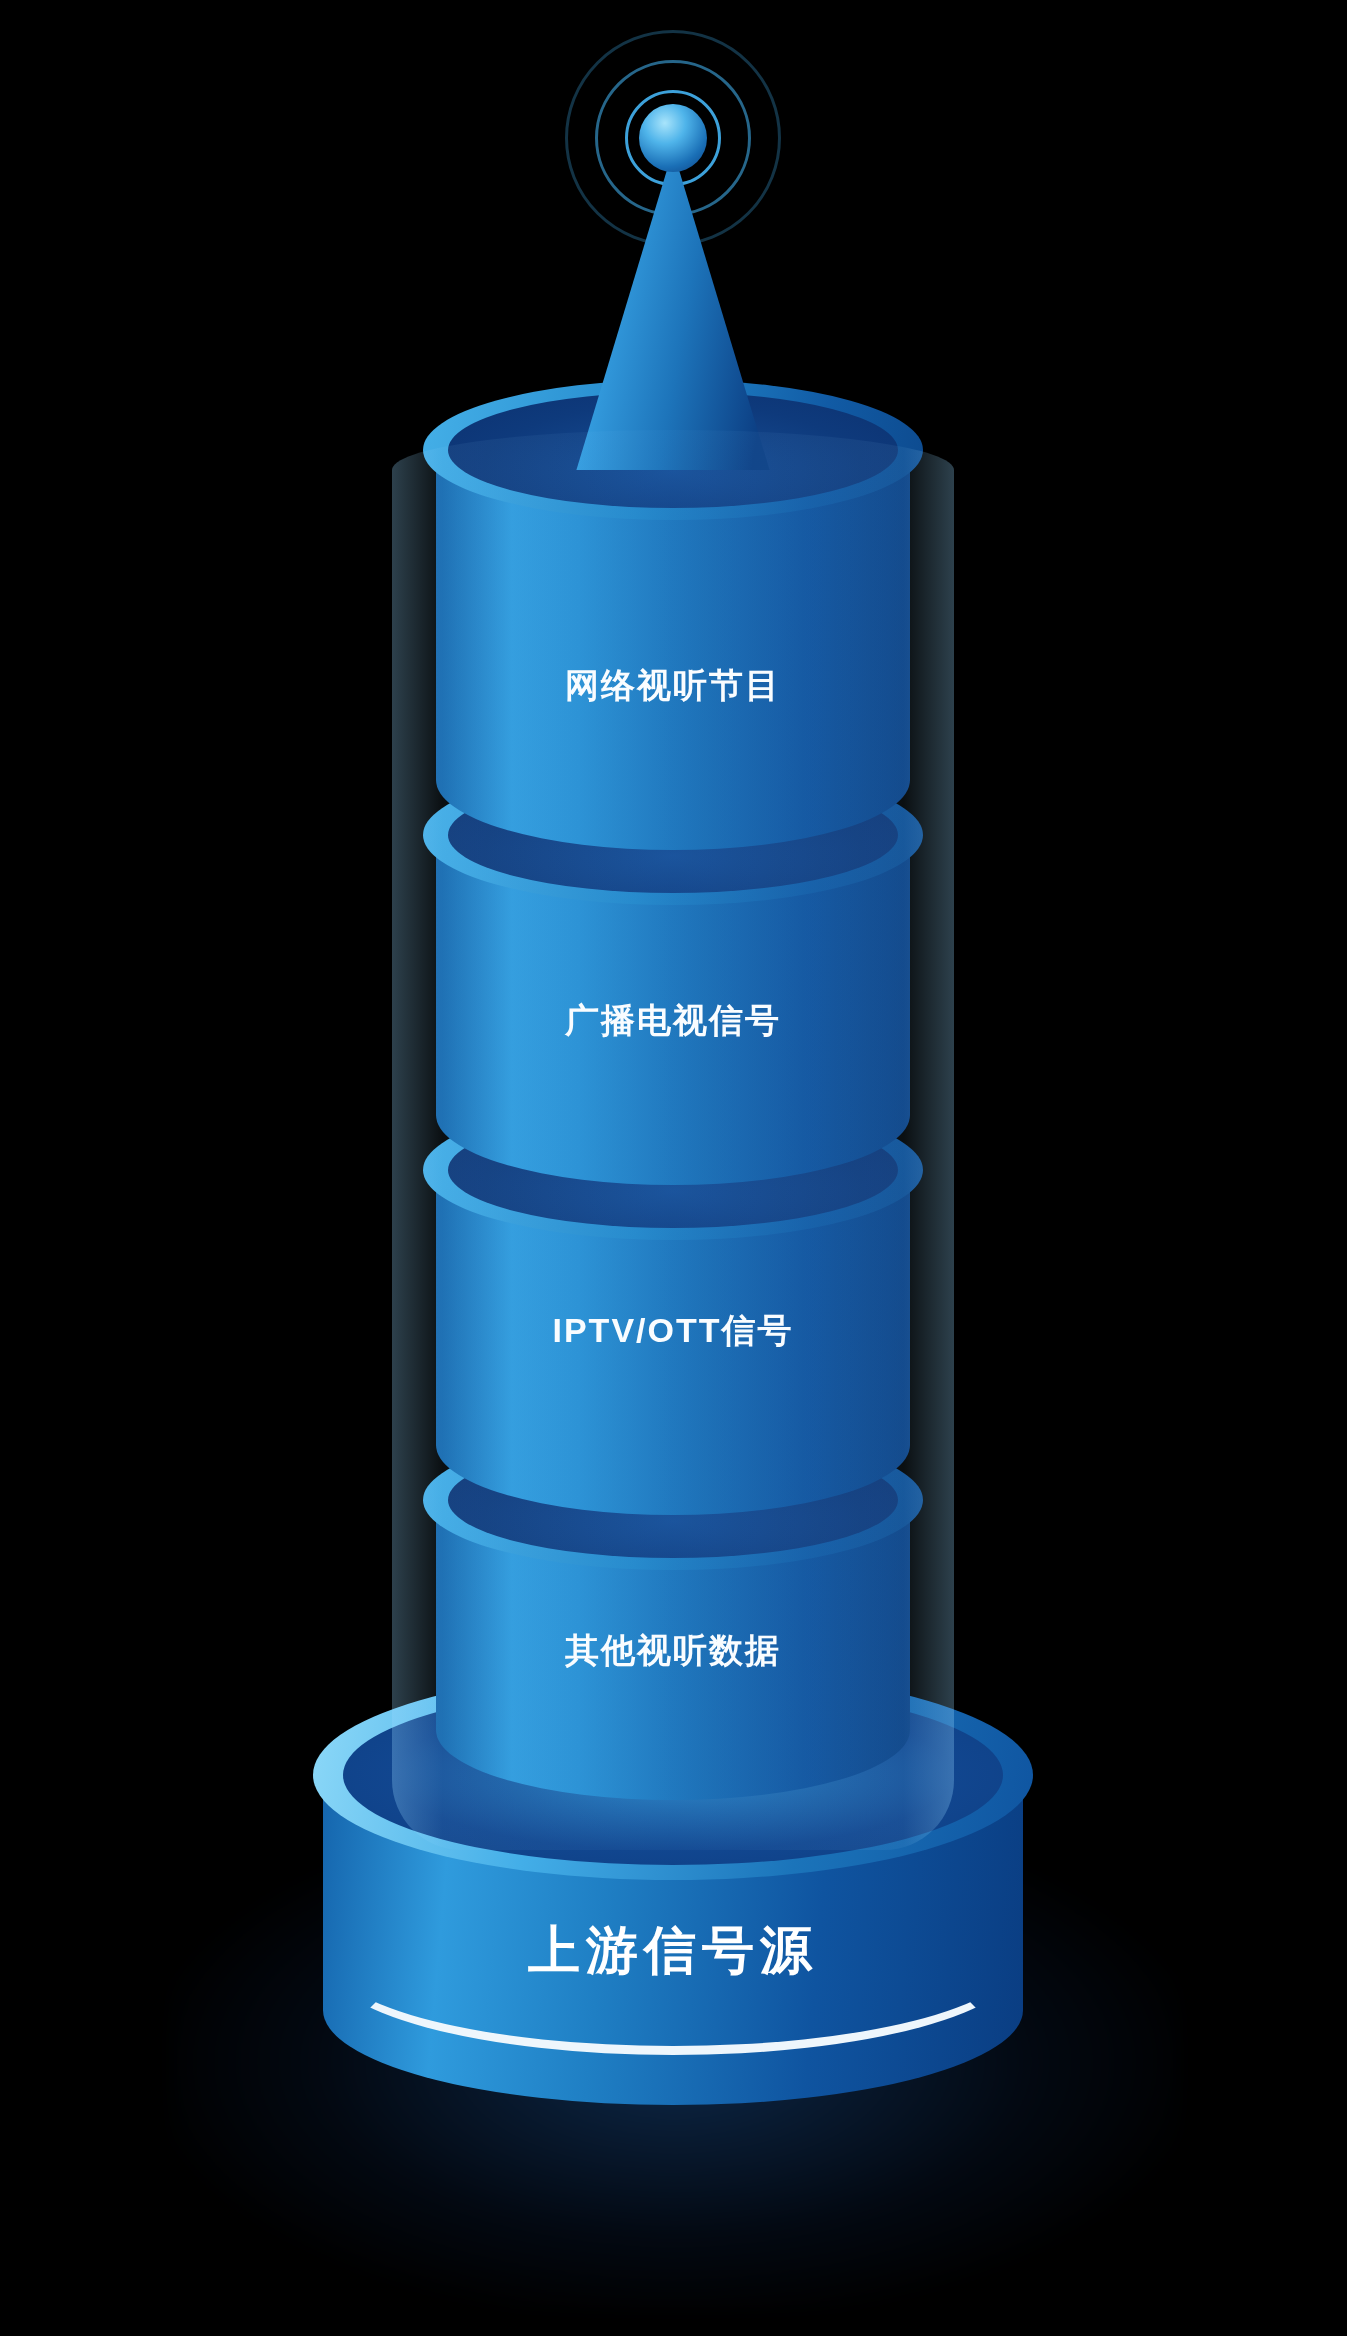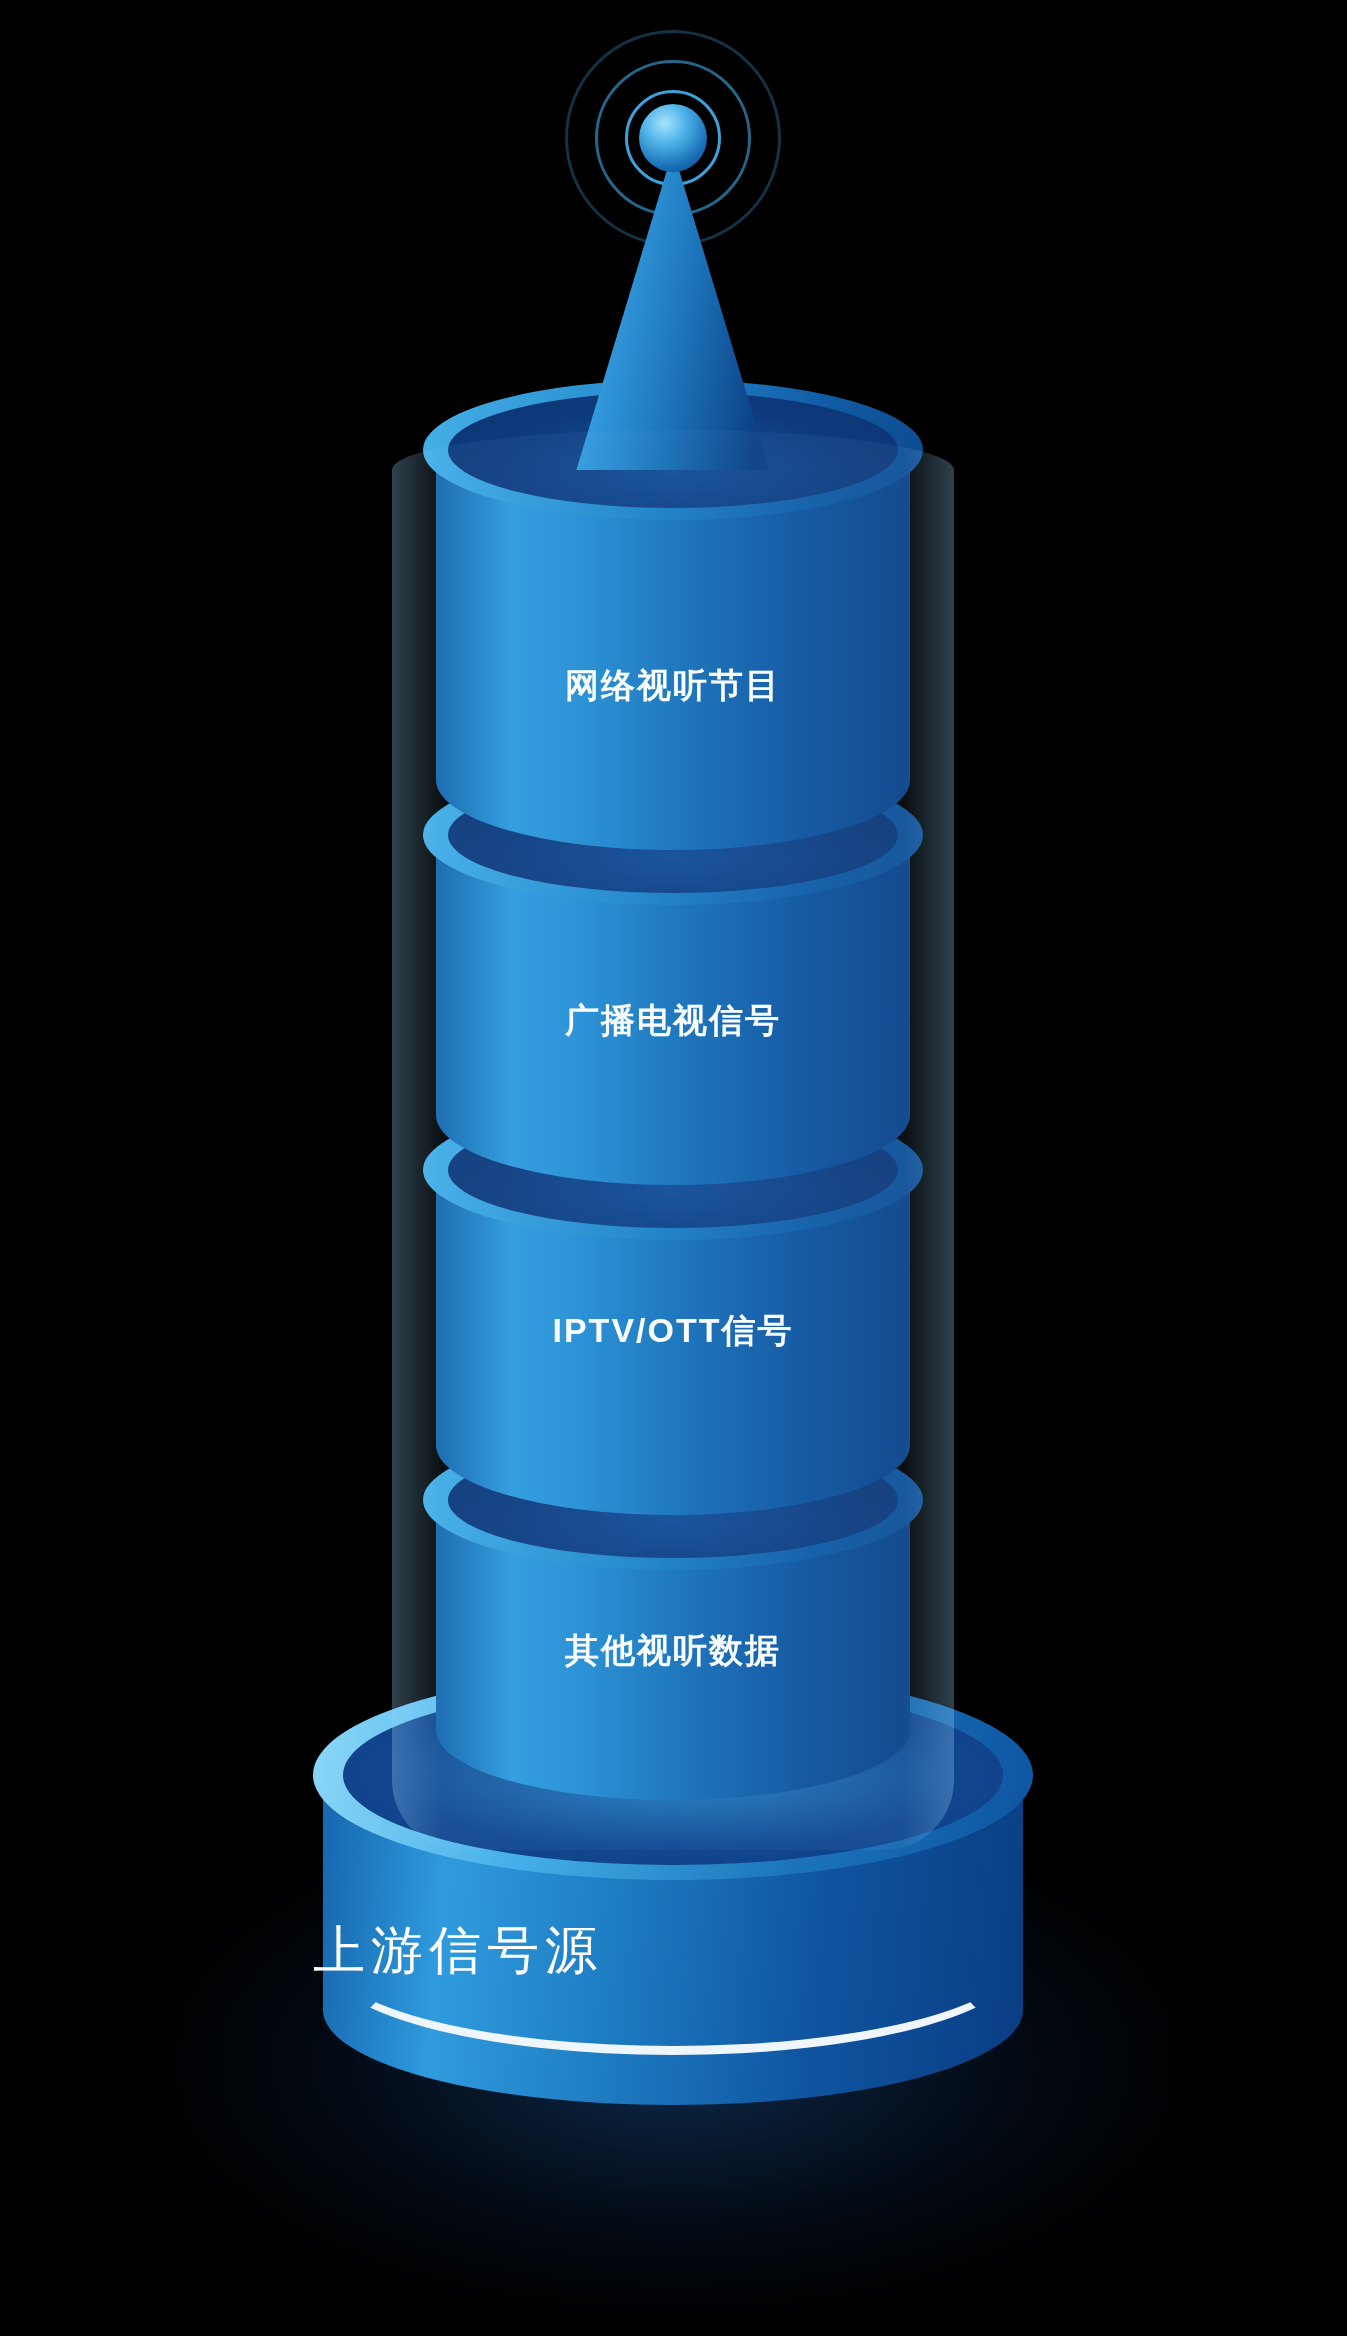--- a/index.html
+++ b/index.html
@@ -81,22 +81,22 @@
   .base-hole{
     position:absolute;left:30px;top:15px;width:660px;height:180px;border-radius:50%;z-index:3;
     background:radial-gradient(ellipse at 50% 50%, #2b86c8 0%, #11468f 60%, #0d3c80 100%);
   }
   .base-stripe{
     position:absolute;left:10px;top:195px;width:700px;height:190px;z-index:4;
     box-sizing:border-box;border-radius:50%;
     border:9px solid transparent;border-bottom-color:#eef6fc;
   }
   .base-label{
-    position:absolute;left:0;right:0;top:248px;z-index:6;
-    color:#fff;font-size:52px;font-weight:400;letter-spacing:6px;line-height:64px;
+    position:absolute;left:0;right:0;top:248px;z-index:6;text-align:center;
+    color:#fff;font-size:52px;font-weight:700;letter-spacing:6px;line-height:64px;
   }
 </style>
 </head>
 <body>
 
 <div class="stage">
 
   <div class="floor-glow"></div>
 
   <div class="ring ring3"></div>

